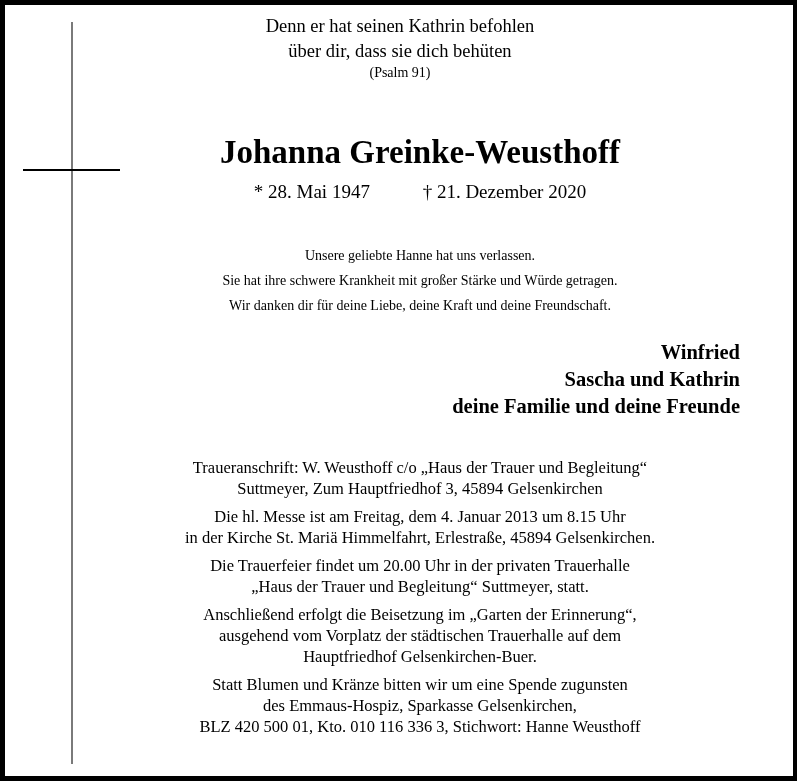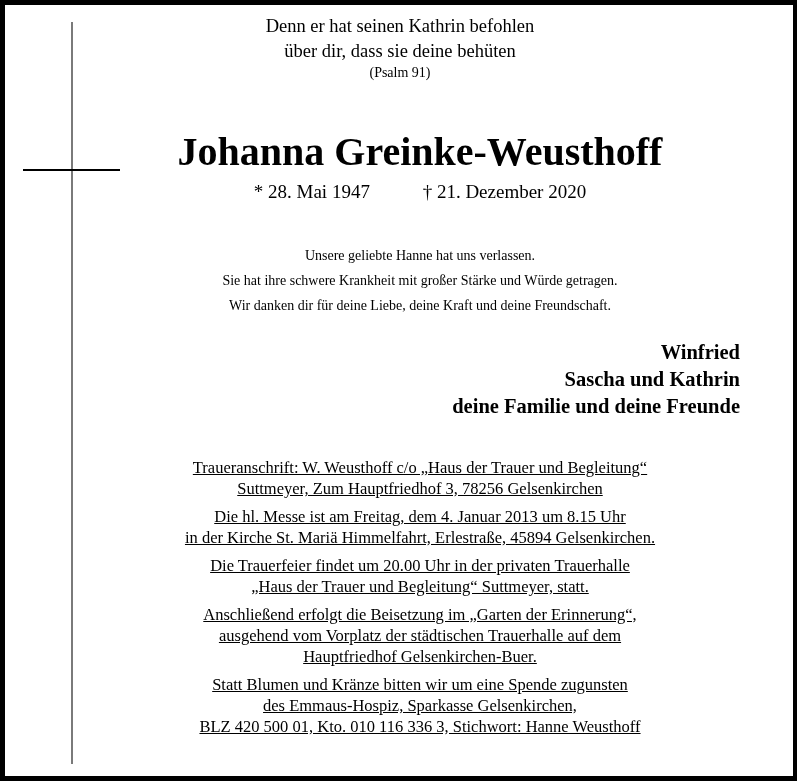--- a/index.html
+++ b/index.html
@@ -21,40 +21,40 @@
       position: absolute; left: 18px; top: 164px;
       width: 97px; height: 2px; background: #000000;
     }
     .content {
       position: absolute; left: 0; top: 0; width: 797px;
       font-family: "Liberation Serif", "DejaVu Serif", serif;
       color: #000000; text-align: center;
     }
     .psalm { position: absolute; left: 200px; width: 400px; top: 14px; font-size: 18.5px; line-height: 25px; }
     .psalm .ref { font-size: 14px; line-height: 18px; }
-    .name { position: absolute; left: 100px; width: 640px; top: 132px; font-size: 40px; font-weight: bold; line-height: 40px; }
+    .name { position: absolute; left: 100px; width: 640px; top: 132px; font-size: 33px; font-weight: bold; line-height: 40px; }
     .dates { position: absolute; left: 100px; width: 640px; top: 180px; font-size: 19px; line-height: 24px; }
     .dates .born { display: inline-block; margin-right: 48px; }
     .tribute { position: absolute; left: 100px; width: 640px; top: 243px; font-size: 14px; line-height: 25px; }
     .family { position: absolute; left: 100px; width: 640px; top: 339px; font-size: 20.5px; font-weight: bold; line-height: 27px; text-align: right; }
     .info { position: absolute; left: 100px; width: 640px; top: 457px; font-size: 16.5px; line-height: 21px; }
-    .info p { margin: 0 0 7px 0; text-decoration: underline; }
+    .info p { margin: 0 0 7px 0; }
   </style>
 </head>
 <body>
 
 <div class="frame">
   <div class="cross-v"></div>
   <div class="cross-h"></div>
 </div>
 
 <div class="content">
   <div class="psalm">
     <div>Denn er hat seinen Kathrin befohlen</div>
-    <div>über dir, dass sie deine behüten</div>
+    <div>über dir, dass sie dich behüten</div>
     <div class="ref">(Psalm 91)</div>
   </div>
 
   <div class="name">Johanna Greinke-Weusthoff</div>
 
   <div class="dates">
     <span class="born">* 28. Mai 1947</span>
     <span class="died">† 21. Dezember 2020</span>
   </div>
 
@@ -66,21 +66,21 @@
 
   <div class="family">
     <div>Winfried</div>
     <div>Sascha und Kathrin</div>
     <div>deine Familie und deine Freunde</div>
   </div>
 
   <div class="info">
     <p>
       <span>Traueranschrift: W. Weusthoff c/o „Haus der Trauer und Begleitung“</span><br>
-      <span>Suttmeyer, Zum Hauptfriedhof 3, 78256 Gelsenkirchen</span>
+      <span>Suttmeyer, Zum Hauptfriedhof 3, 45894 Gelsenkirchen</span>
     </p>
     <p>
       <span>Die hl. Messe ist am Freitag, dem 4. Januar 2013 um 8.15 Uhr</span><br>
       <span>in der Kirche St. Mariä Himmelfahrt, Erlestraße, 45894 Gelsenkirchen.</span>
     </p>
     <p>
       <span>Die Trauerfeier findet um 20.00 Uhr in der privaten Trauerhalle</span><br>
       <span>„Haus der Trauer und Begleitung“ Suttmeyer, statt.</span>
     </p>
     <p>

